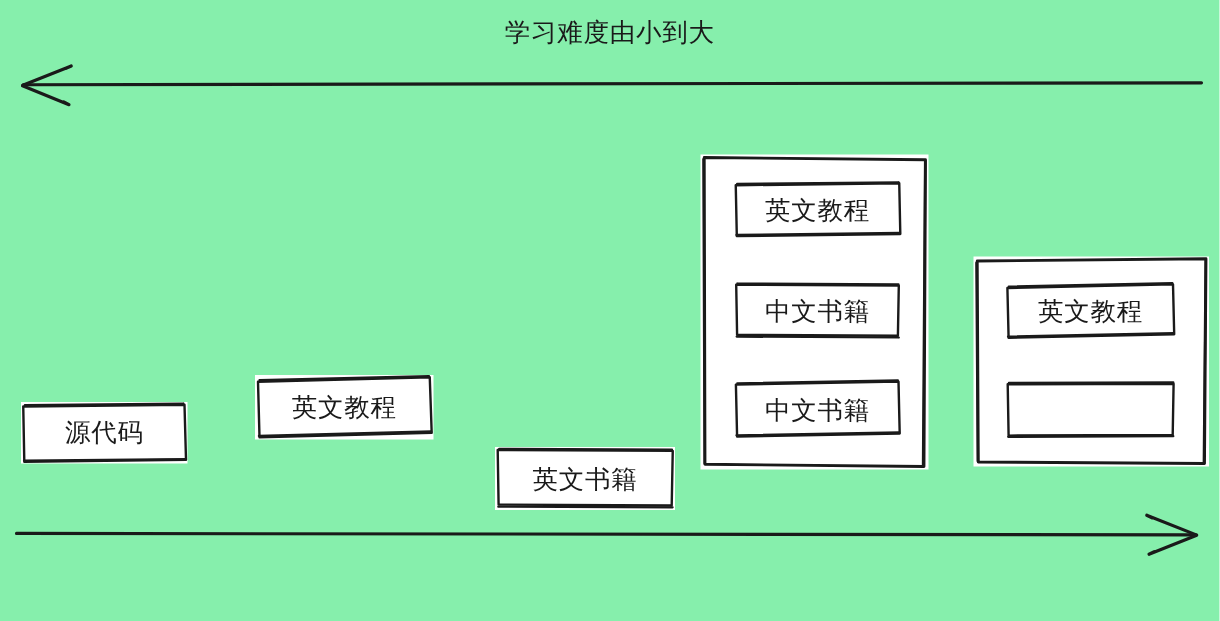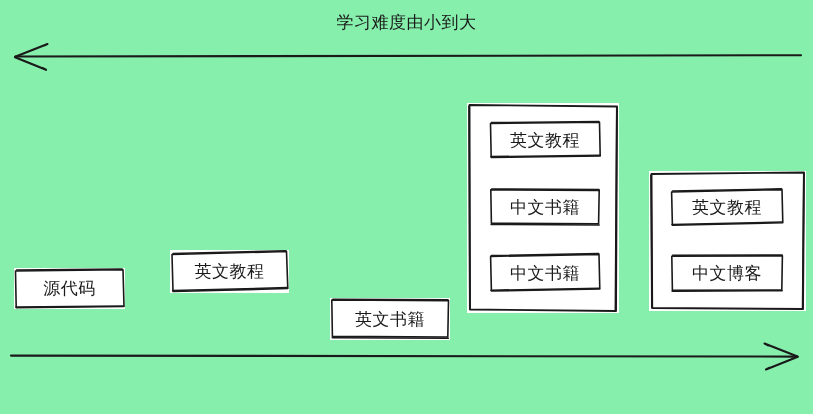--- a/index.html
+++ b/index.html
@@ -174,18 +174,17 @@
       </svg>
       <span class="node-label">英文教程</span>
     </div>
 
     <div class="node-box" style="left:21px; top:83px; width:114px; height:39px;">
       <svg class="sk" viewBox="0 0 114 39" preserveAspectRatio="none">
         <path d="M1.8,2.2 L112.4,1.8 L111.8,36.0 L2.4,36.4 Z" stroke-width="1.6"></path>
         <path d="M2.6,1.3 L112.2,0.9" stroke-width="1.5"></path>
         <path d="M2.1,37.2 L112.2,36.8" stroke-width="1.5"></path>
       </svg>
-      <span class="node-label">中文博客</span>
     </div>
   </div>
 
 
 </div>
 
 </body></html>

